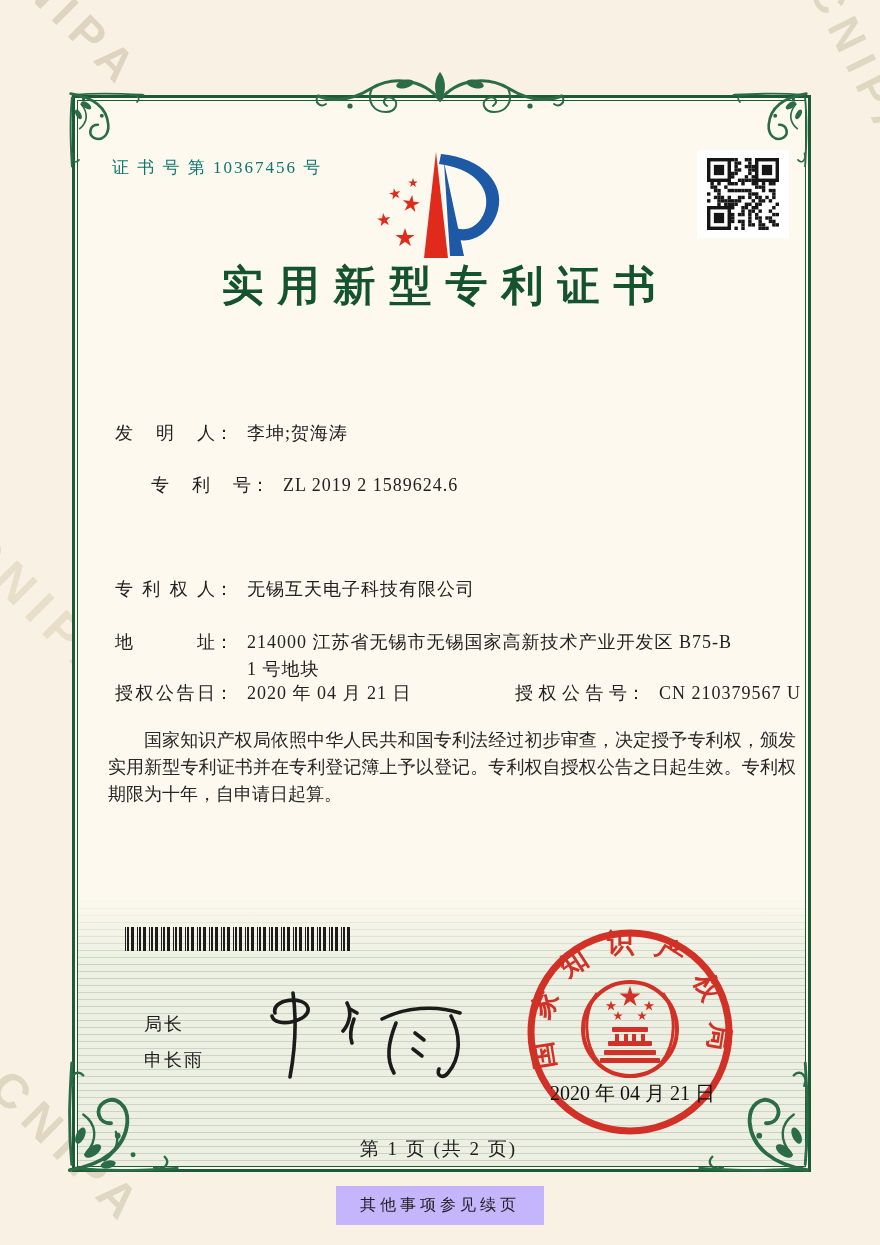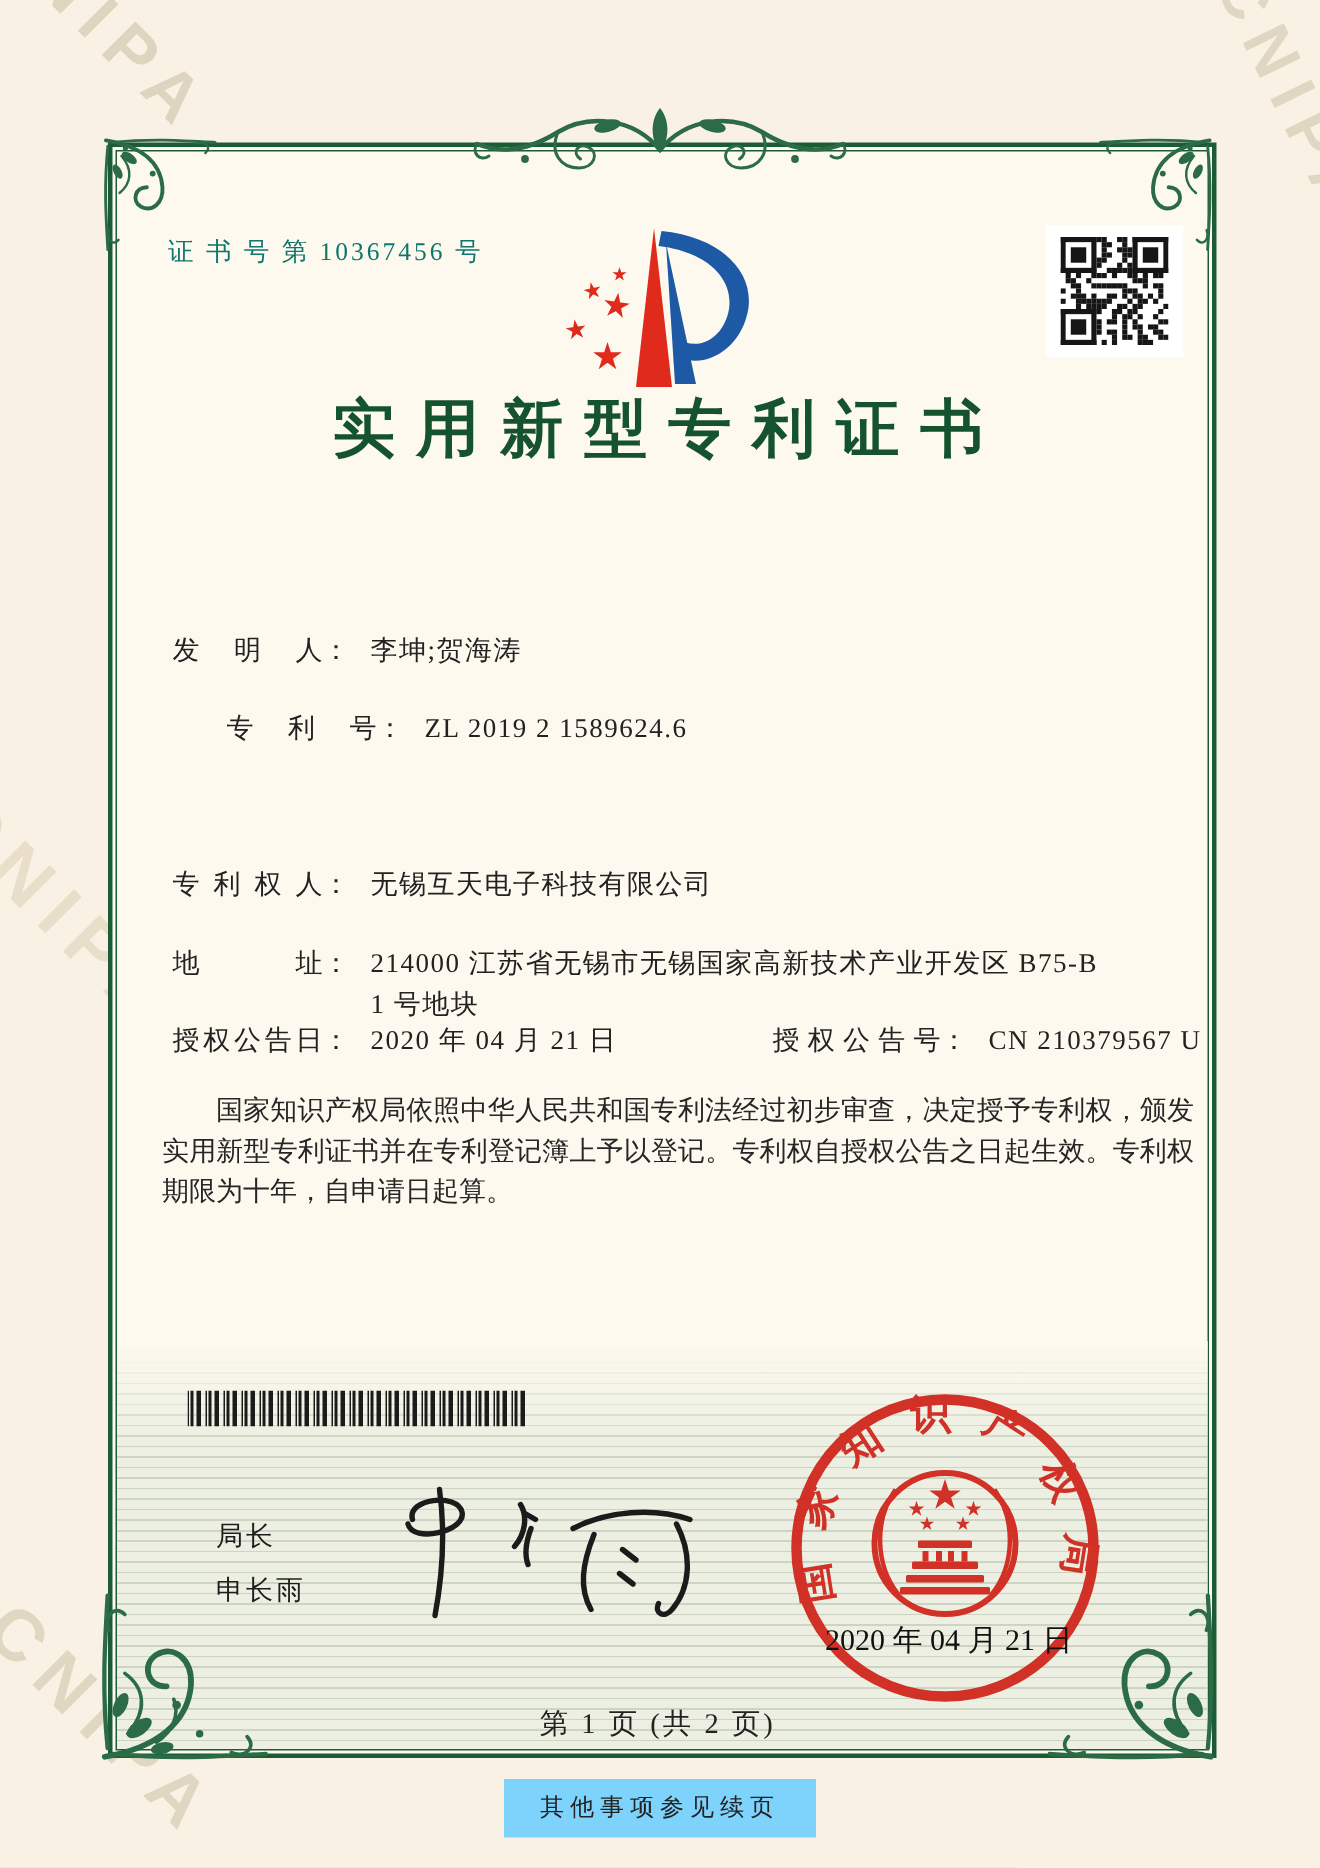--- a/index.html
+++ b/index.html
@@ -38,21 +38,21 @@
         text-indent:2em;color:#262626;text-align:justify;}
   .barcode{position:absolute;left:125px;top:927px;}
   .director{position:absolute;left:144px;font-size:18px;letter-spacing:2px;color:#1d1d1d;}
   .sig{position:absolute;left:255px;top:983px;}
   .sealwrap{position:absolute;left:525px;top:927px;opacity:.95;}
   .sealdate{position:absolute;left:535px;top:1080px;width:195px;text-align:center;
             font-size:20px;color:#111;white-space:nowrap;}
   .pagefoot{position:absolute;left:72px;top:1136px;width:733px;text-align:center;
             font-size:19px;letter-spacing:2px;color:#222;}
   .cont{position:absolute;left:0;right:0;top:1186px;margin:0 auto;width:fit-content;
-        background:#7dd3fc;padding:9px 24px;font-size:16px;letter-spacing:4px;color:#222;}
+        background:#c4b5fd;padding:9px 24px;font-size:16px;letter-spacing:4px;color:#222;}
 </style>
 </head>
 <body>
 
 <div class="page">
 
   <div class="wm" style="left:-28px;top:-14px;font-size:46px;transform:rotate(45deg);opacity:.55;">CNIPA</div>
   <div class="wm" style="left:770px;top:40px;font-size:44px;transform:rotate(64deg);opacity:.5;">CNIPA</div>
   <div class="wm" style="left:250px;top:170px;font-size:44px;transform:rotate(45deg);opacity:.30;color:#d8cbb2;">CNIPA</div>
   <div class="wm" style="left:520px;top:380px;font-size:50px;transform:rotate(45deg);opacity:.45;color:#d8c9ab;">CNIPA</div>

